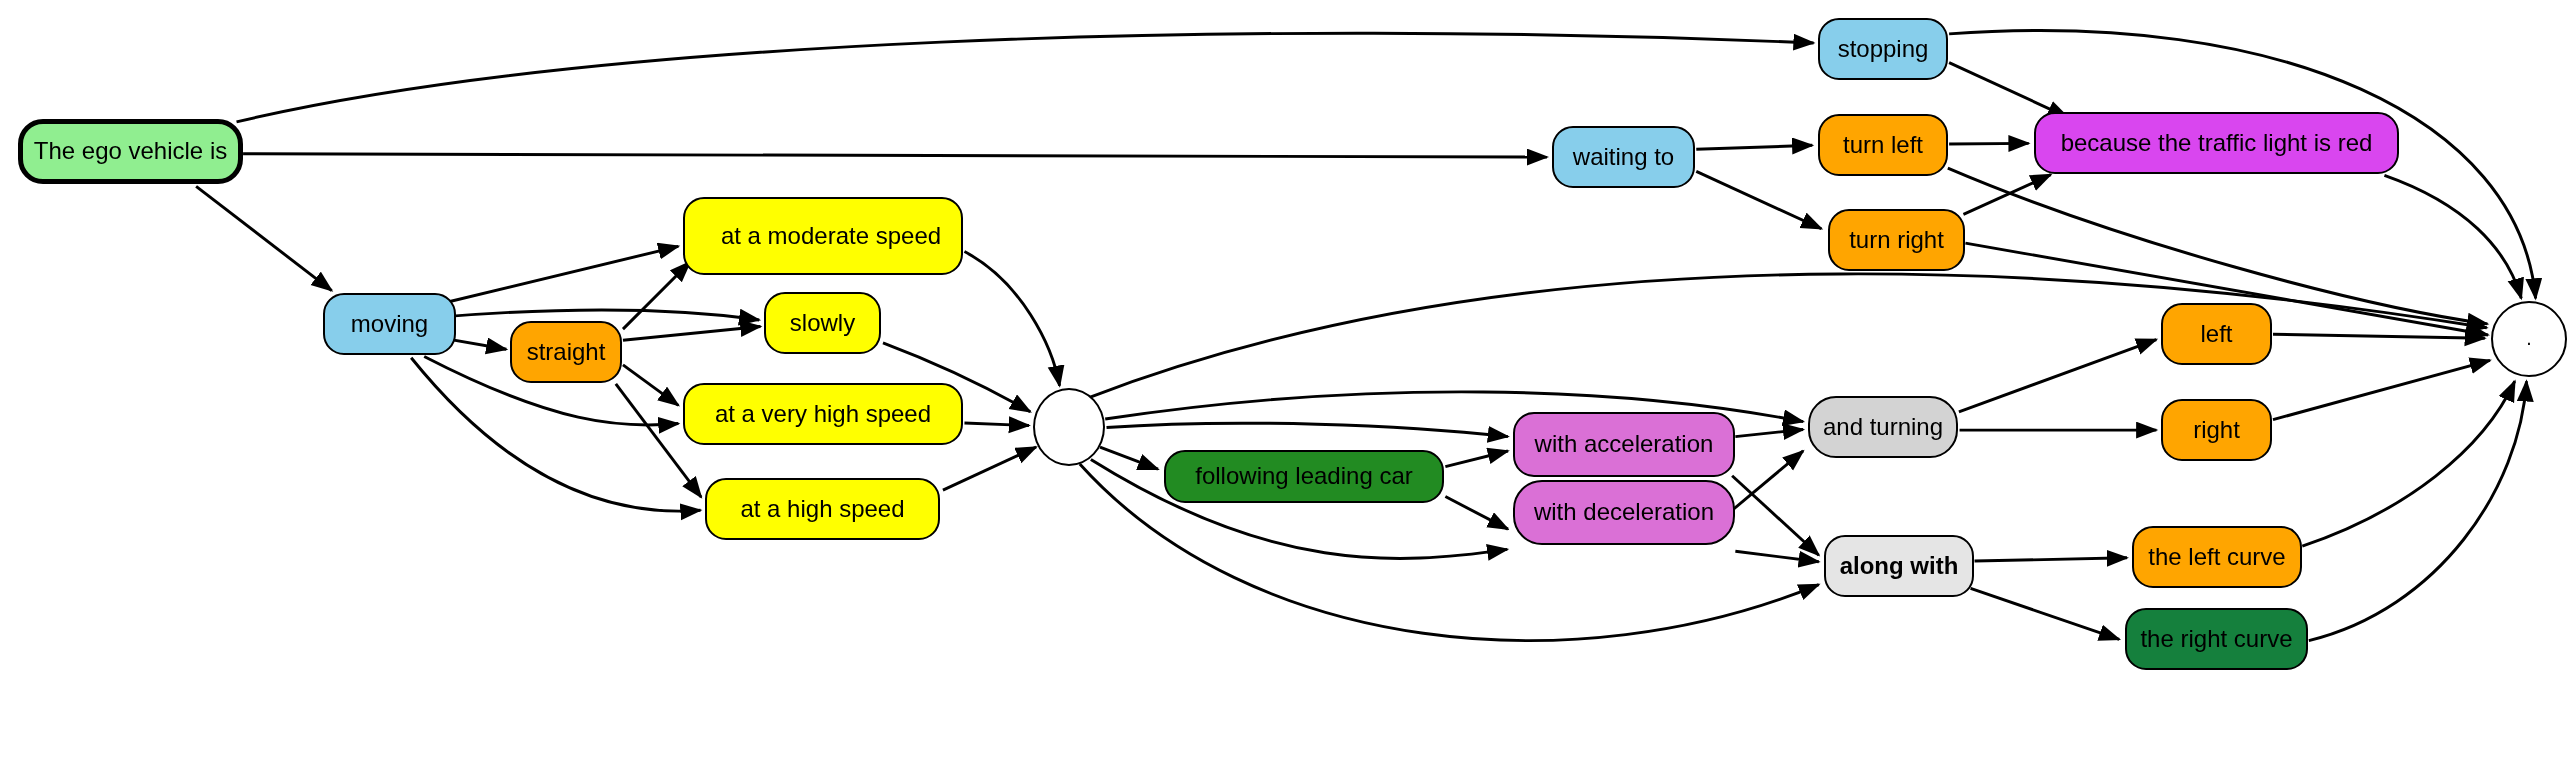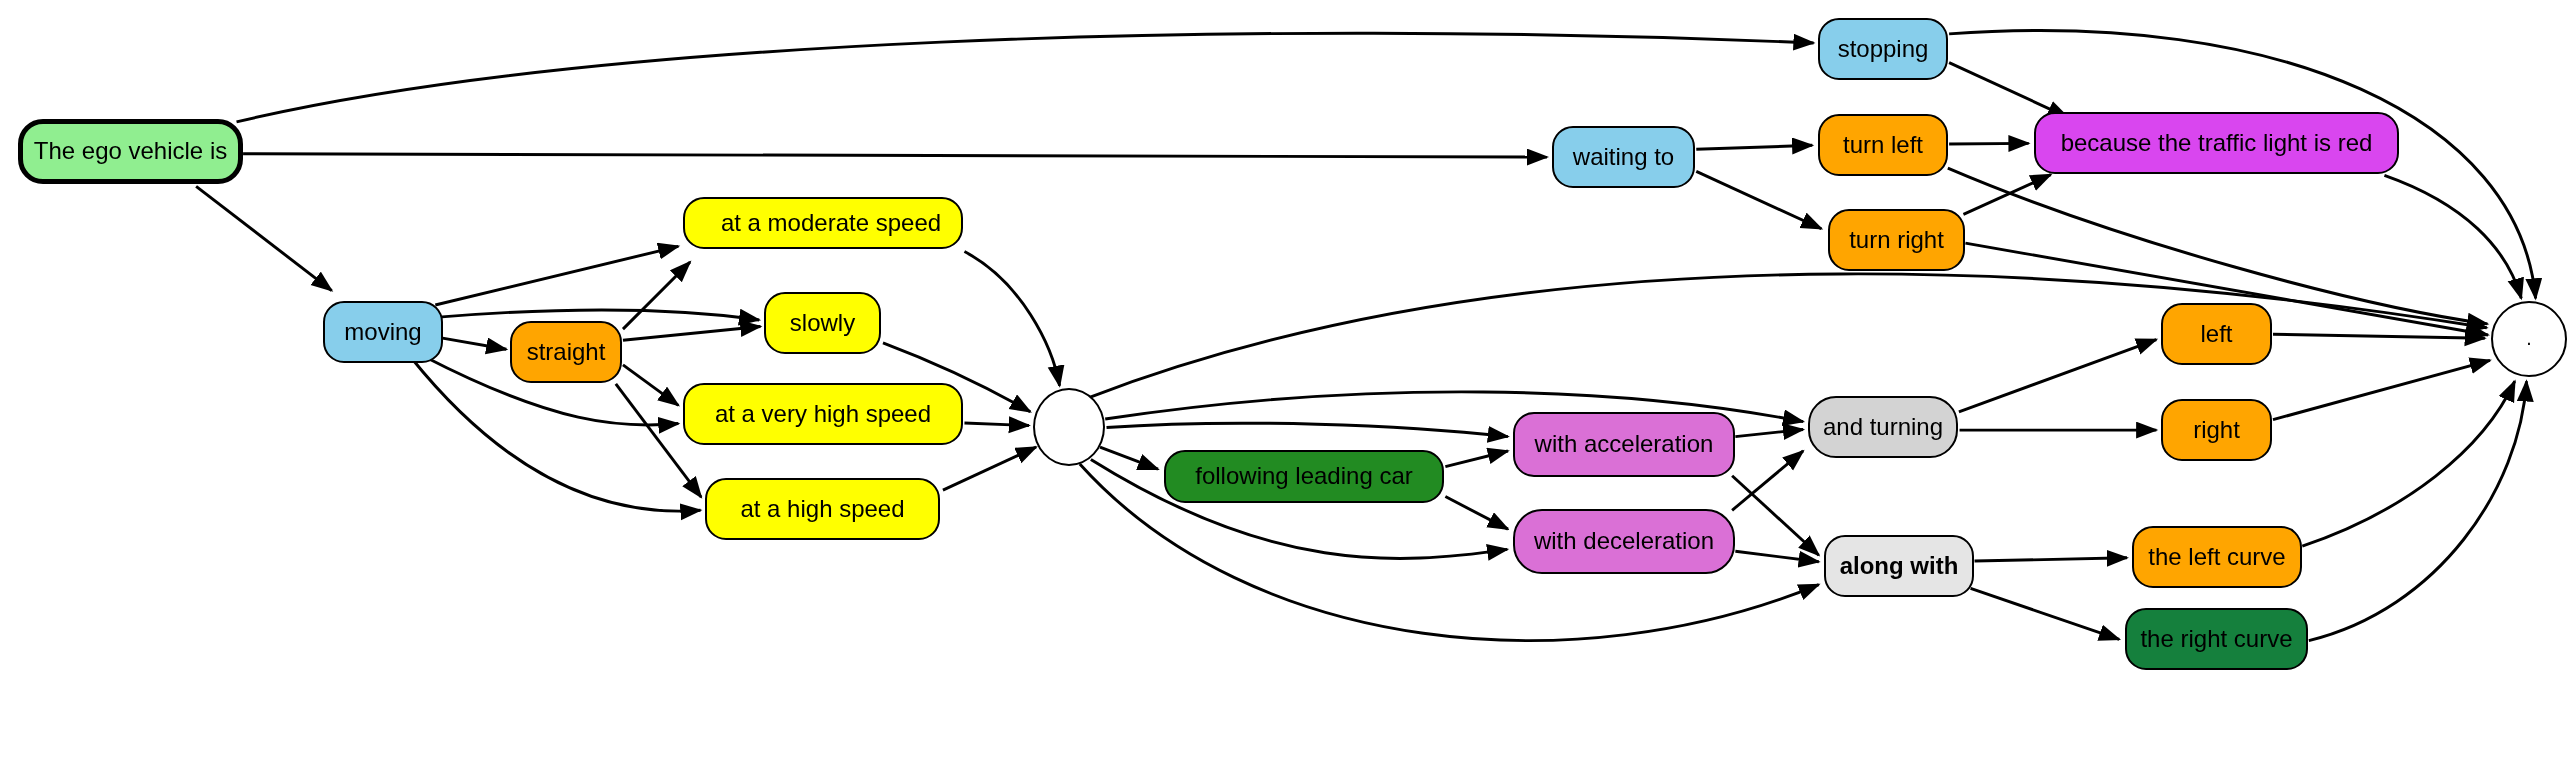--- a/index.html
+++ b/index.html
@@ -78,30 +78,30 @@
         <path d="M2602,263 L2794,351" class="edge" stroke="#000000" marker-end="url(#arrow)"></path>
         <path d="M2990,221 L3112,220" class="edge" stroke="#000000" marker-end="url(#arrow)"></path>
         <path d="M2988,258 C3250 370 3620 470 3816 497" class="edge" stroke="#000000" marker-end="url(#arrow)"></path>
         <path d="M3012,329 L3146,268" class="edge" stroke="#000000" marker-end="url(#arrow)"></path>
         <path d="M3015,373 C3400 440 3680 490 3817 514" class="edge" stroke="#000000" marker-end="url(#arrow)"></path>
         <path d="M3658,269 C3780 312 3846 380 3868 458" class="edge" stroke="#000000" marker-end="url(#arrow)"></path>
       </g>
   </svg>
   <div id="node-layer">
       <div class="node bold-border" style="left: 18px; top: 119px; width: 225px; height: 65px; background: rgb(144, 238, 144); border-color: rgb(0, 0, 0);">The ego vehicle is</div>
-      <div class="node" style="left: 323px; top: 293px; width: 120px; height: 62px; background: rgb(135, 206, 235); border-color: rgb(0, 0, 0); margin-top: 8px;">moving</div>
+      <div class="node" style="left: 323px; top: 293px; width: 133px; height: 62px; background: rgb(135, 206, 235); border-color: rgb(0, 0, 0);">moving</div>
       <div class="node" style="left: 510px; top: 321px; width: 112px; height: 62px; background: rgb(255, 165, 0); border-color: rgb(0, 0, 0);">straight</div>
-      <div class="node" style="left: 683px; top: 197px; width: 280px; height: 52px; background: rgb(255, 255, 0); border-color: rgb(0, 0, 0); padding-left: 16px;">at a moderate speed</div>
+      <div class="node" style="left: 683px; top: 197px; width: 280px; height: 78px; background: rgb(255, 255, 0); border-color: rgb(0, 0, 0); padding-left: 16px;">at a moderate speed</div>
       <div class="node" style="left: 764px; top: 292px; width: 117px; height: 62px; background: rgb(255, 255, 0); border-color: rgb(0, 0, 0);">slowly</div>
       <div class="node" style="left: 683px; top: 383px; width: 280px; height: 62px; background: rgb(255, 255, 0); border-color: rgb(0, 0, 0);">at a very high speed</div>
       <div class="node" style="left: 705px; top: 478px; width: 235px; height: 62px; background: rgb(255, 255, 0); border-color: rgb(0, 0, 0);">at a high speed</div>
       <div class="node circle" style="left: 1033px; top: 388px; width: 72px; height: 78px; background: rgb(255, 255, 255); border-color: rgb(0, 0, 0);"></div>
       <div class="node" style="left: 1164px; top: 450px; width: 280px; height: 53px; background: rgb(34, 139, 34); border-color: rgb(0, 0, 0);">following leading car</div>
       <div class="node" style="left: 1513px; top: 412px; width: 222px; height: 65px; background: rgb(218, 112, 214); border-color: rgb(0, 0, 0);">with acceleration</div>
-      <div class="node" style="left: 1513px; top: 509px; width: 222px; height: 65px; background: rgb(218, 112, 214); border-color: rgb(0, 0, 0); border-radius: 29px;">with deceleration</div>
+      <div class="node" style="left: 1513px; top: 480px; width: 222px; height: 65px; background: rgb(218, 112, 214); border-color: rgb(0, 0, 0); border-radius: 29px;">with deceleration</div>
       <div class="node" style="left: 1808px; top: 396px; width: 150px; height: 62px; background: rgb(211, 211, 211); border-color: rgb(0, 0, 0); border-radius: 28px;">and turning</div>
       <div class="node" style="left: 1824px; top: 535px; width: 150px; height: 62px; background: #e5e5e5; border-color: rgb(0, 0, 0); font-weight: bold;">along with</div>
       <div class="node" style="left: 2161px; top: 303px; width: 111px; height: 62px; background: rgb(255, 165, 0); border-color: rgb(0, 0, 0);">left</div>
       <div class="node" style="left: 2161px; top: 399px; width: 111px; height: 62px; background: rgb(255, 165, 0); border-color: rgb(0, 0, 0);">right</div>
       <div class="node" style="left: 2132px; top: 526px; width: 170px; height: 62px; background: rgb(255, 165, 0); border-color: rgb(0, 0, 0);">the left curve</div>
       <div class="node" style="left: 2125px; top: 608px; width: 183px; height: 62px; background: #15803d; border-color: rgb(0, 0, 0);">the right curve</div>
       <div class="node" style="left: 1818px; top: 18px; width: 130px; height: 62px; background: rgb(135, 206, 235); border-color: rgb(0, 0, 0);">stopping</div>
       <div class="node" style="left: 1552px; top: 126px; width: 143px; height: 62px; background: rgb(135, 206, 235); border-color: rgb(0, 0, 0);">waiting to</div>
       <div class="node" style="left: 1818px; top: 114px; width: 130px; height: 62px; background: rgb(255, 165, 0); border-color: rgb(0, 0, 0);">turn left</div>
       <div class="node" style="left: 1828px; top: 209px; width: 137px; height: 62px; background: rgb(255, 165, 0); border-color: rgb(0, 0, 0);">turn right</div>

